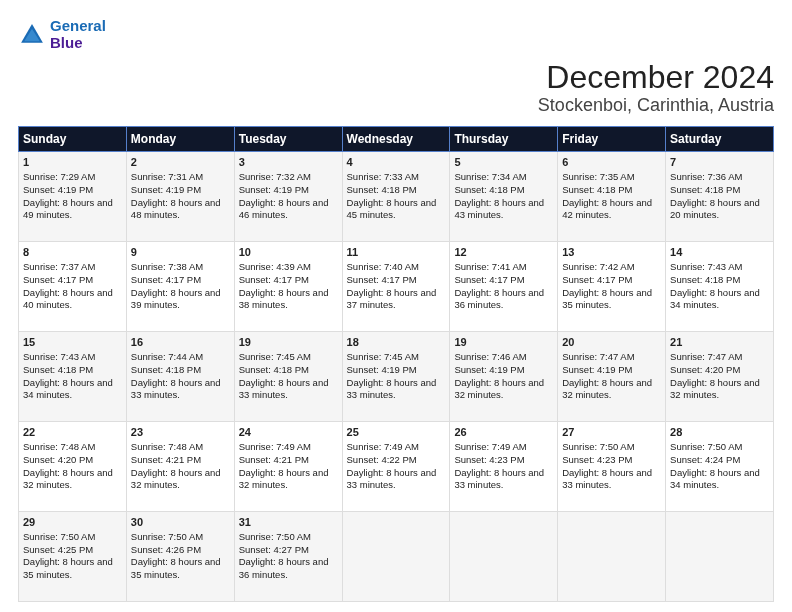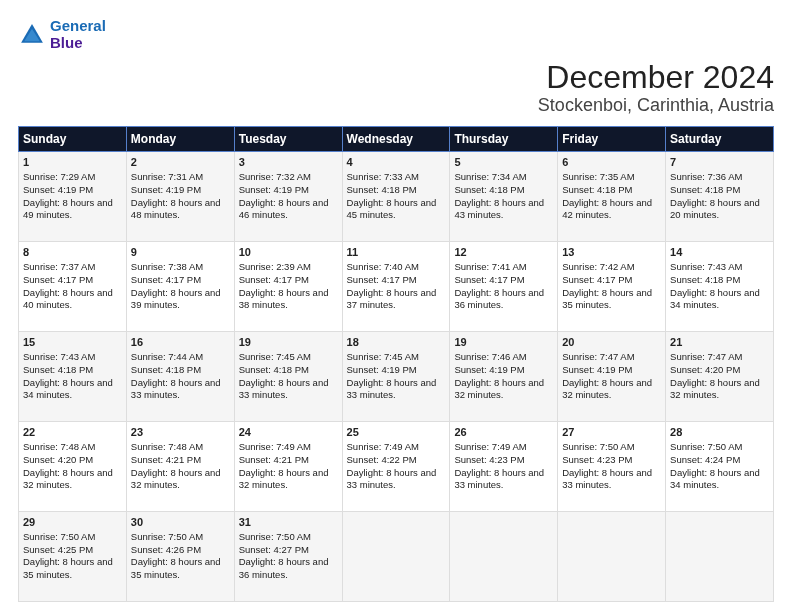--- a/index.html
+++ b/index.html
@@ -133,21 +133,21 @@
           <td><span class="day-num">2</span><span>Sunrise: 7:31 AM</span><br><span>Sunset: 4:19 PM</span><br><span>Daylight: 8 hours and 48 minutes.</span></td>
           <td><span class="day-num">3</span><span>Sunrise: 7:32 AM</span><br><span>Sunset: 4:19 PM</span><br><span>Daylight: 8 hours and 46 minutes.</span></td>
           <td><span class="day-num">4</span><span>Sunrise: 7:33 AM</span><br><span>Sunset: 4:18 PM</span><br><span>Daylight: 8 hours and 45 minutes.</span></td>
           <td><span class="day-num">5</span><span>Sunrise: 7:34 AM</span><br><span>Sunset: 4:18 PM</span><br><span>Daylight: 8 hours and 43 minutes.</span></td>
           <td><span class="day-num">6</span><span>Sunrise: 7:35 AM</span><br><span>Sunset: 4:18 PM</span><br><span>Daylight: 8 hours and 42 minutes.</span></td>
           <td><span class="day-num">7</span><span>Sunrise: 7:36 AM</span><br><span>Sunset: 4:18 PM</span><br><span>Daylight: 8 hours and 20 minutes.</span></td>
         </tr>
         <tr>
           <td><span class="day-num">8</span><span>Sunrise: 7:37 AM</span><br><span>Sunset: 4:17 PM</span><br><span>Daylight: 8 hours and 40 minutes.</span></td>
           <td><span class="day-num">9</span><span>Sunrise: 7:38 AM</span><br><span>Sunset: 4:17 PM</span><br><span>Daylight: 8 hours and 39 minutes.</span></td>
-          <td><span class="day-num">10</span><span>Sunrise: 2:39 AM</span><br><span>Sunset: 4:17 PM</span><br><span>Daylight: 8 hours and 38 minutes.</span></td>
+          <td><span class="day-num">10</span><span>Sunrise: 4:39 AM</span><br><span>Sunset: 4:17 PM</span><br><span>Daylight: 8 hours and 38 minutes.</span></td>
           <td><span class="day-num">11</span><span>Sunrise: 7:40 AM</span><br><span>Sunset: 4:17 PM</span><br><span>Daylight: 8 hours and 37 minutes.</span></td>
           <td><span class="day-num">12</span><span>Sunrise: 7:41 AM</span><br><span>Sunset: 4:17 PM</span><br><span>Daylight: 8 hours and 36 minutes.</span></td>
           <td><span class="day-num">13</span><span>Sunrise: 7:42 AM</span><br><span>Sunset: 4:17 PM</span><br><span>Daylight: 8 hours and 35 minutes.</span></td>
           <td><span class="day-num">14</span><span>Sunrise: 7:43 AM</span><br><span>Sunset: 4:18 PM</span><br><span>Daylight: 8 hours and 34 minutes.</span></td>
         </tr>
         <tr>
           <td><span class="day-num">15</span><span>Sunrise: 7:43 AM</span><br><span>Sunset: 4:18 PM</span><br><span>Daylight: 8 hours and 34 minutes.</span></td>
           <td><span class="day-num">16</span><span>Sunrise: 7:44 AM</span><br><span>Sunset: 4:18 PM</span><br><span>Daylight: 8 hours and 33 minutes.</span></td>
           <td><span class="day-num">19</span><span>Sunrise: 7:45 AM</span><br><span>Sunset: 4:18 PM</span><br><span>Daylight: 8 hours and 33 minutes.</span></td>
           <td><span class="day-num">18</span><span>Sunrise: 7:45 AM</span><br><span>Sunset: 4:19 PM</span><br><span>Daylight: 8 hours and 33 minutes.</span></td>

